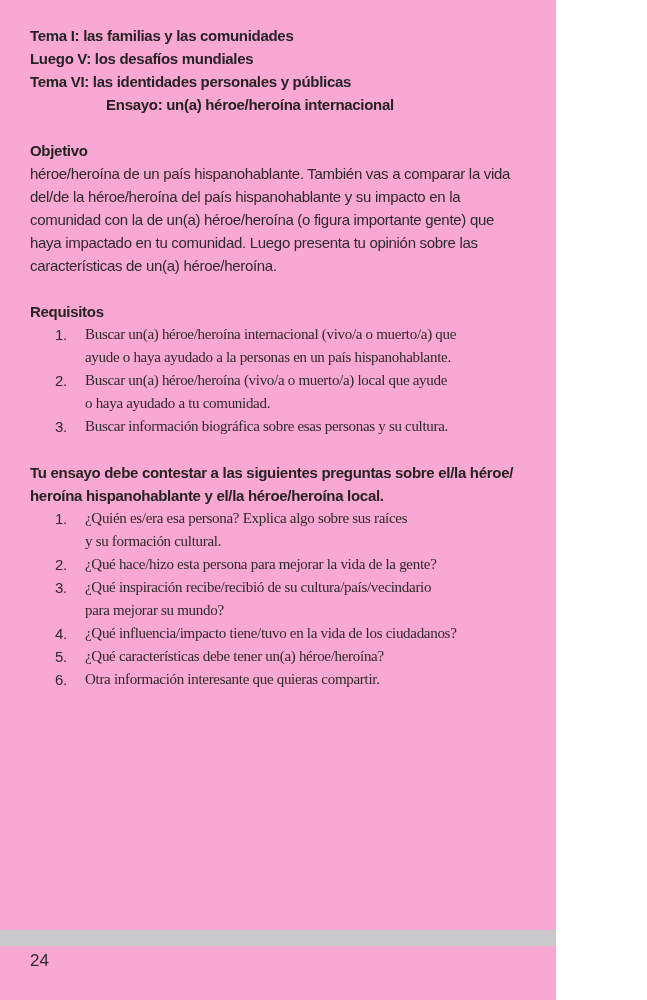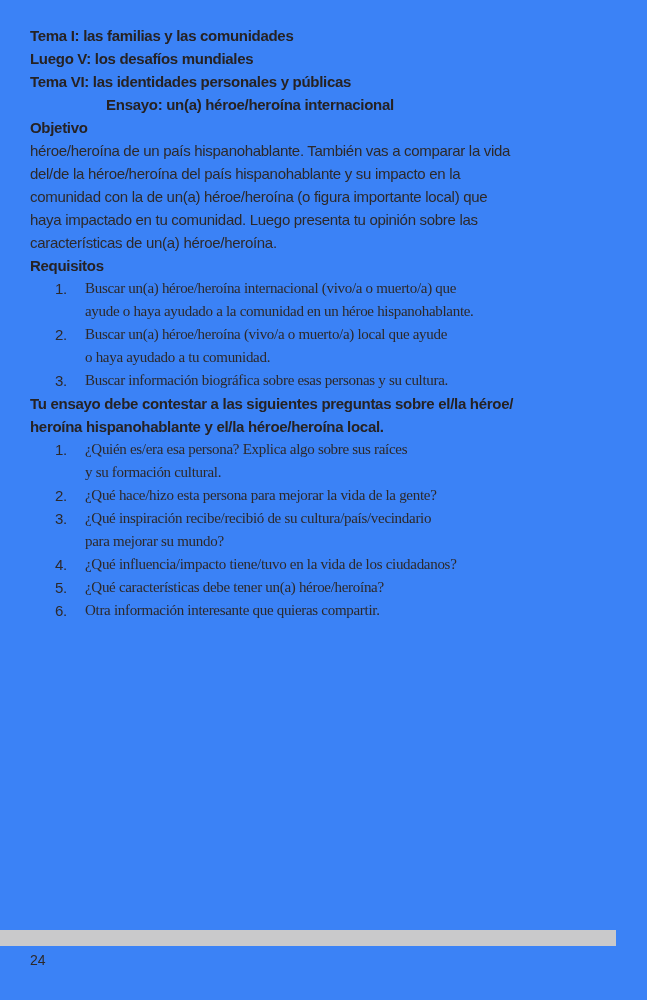--- a/index.html
+++ b/index.html
@@ -2,23 +2,23 @@
 <html><head>
 <meta charset="utf-8">
 <style>
   html, body {
     margin: 0;
     padding: 0;
     background: #ffffff;
   }
   .page {
     position: relative;
-    width: 647px;
+    width: 556px;
     height: 1000px;
-    background: #3b82f6;
+    background: #f9a8d4;
     font-family: "Liberation Sans", sans-serif;
     color: #2d292a;
     overflow: hidden;
   }
   .content {
     position: absolute;
     left: 30px;
     top: 24px;
     width: 590px;
     font-size: 15px;
@@ -27,21 +27,21 @@
   }
   .line { display: block; }
   .bold { font-weight: 700; color: #262223; }
   .temas .line { font-weight: 700; color: #262223; }
   .doc-title {
     width: 440px;
     text-align: center;
     font-weight: 700;
     color: #262223;
   }
-  .section { }
+  .section { margin-top: 23px; }
   .list { }
   .li {
     display: flex;
     align-items: flex-start;
   }
   .li .num {
     flex: none;
     margin-left: 25px;
     width: 30px;
   }
@@ -51,21 +51,21 @@
     left: 0;
     top: 930px;
     width: 616px;
     height: 16px;
     background: #c9c9cb;
   }
   .page-number {
     position: absolute;
     left: 30px;
     top: 949px;
-    font-size: 14px;
+    font-size: 17px;
     line-height: 23px;
     color: #2d292a;
   }
 </style>
 </head>
 <body>
 
 <div class="page">
   <div class="content">
 
@@ -74,33 +74,33 @@
       <span class="line">Luego V: los desafíos mundiales</span>
       <span class="line">Tema VI: las identidades personales y públicas</span>
     </div>
 
     <div class="doc-title">Ensayo: un(a) héroe/heroína internacional</div>
 
     <div class="section">
       <span class="line bold">Objetivo</span>
       <span class="line">héroe/heroína de un país hispanohablante. También vas a comparar la vida</span>
       <span class="line">del/de la héroe/heroína del país hispanohablante y su impacto en la</span>
-      <span class="line">comunidad con la de un(a) héroe/heroína (o figura importante local) que</span>
+      <span class="line">comunidad con la de un(a) héroe/heroína (o figura importante gente) que</span>
       <span class="line">haya impactado en tu comunidad. Luego presenta tu opinión sobre las</span>
       <span class="line">características de un(a) héroe/heroína.</span>
     </div>
 
     <div class="section">
       <span class="line bold">Requisitos</span>
       <div class="list">
         <div class="li">
           <span class="num">1.</span>
           <span class="li-text">
             <span class="line">Buscar un(a) héroe/heroína internacional (vivo/a o muerto/a) que</span>
-            <span class="line">ayude o haya ayudado a la comunidad en un héroe hispanohablante.</span>
+            <span class="line">ayude o haya ayudado a la personas en un país hispanohablante.</span>
           </span>
         </div>
         <div class="li">
           <span class="num">2.</span>
           <span class="li-text">
             <span class="line">Buscar un(a) héroe/heroína (vivo/a o muerto/a) local que ayude</span>
             <span class="line">o haya ayudado a tu comunidad.</span>
           </span>
         </div>
         <div class="li">

